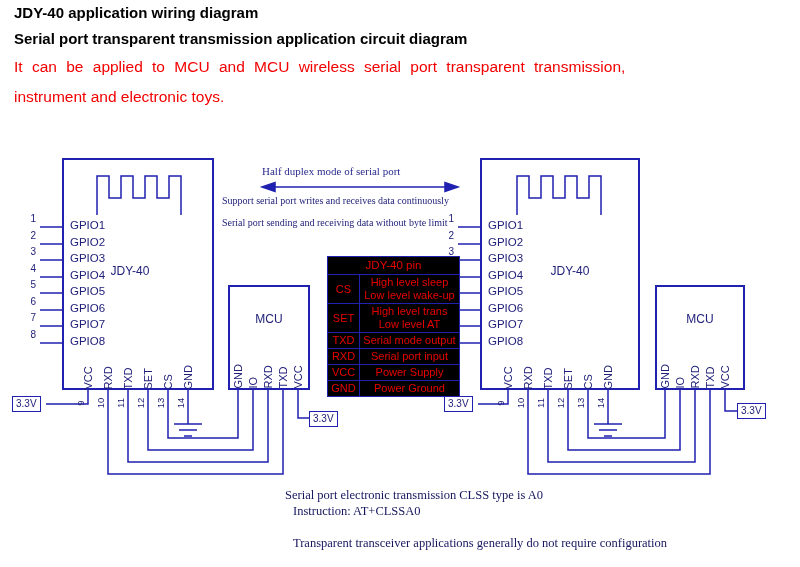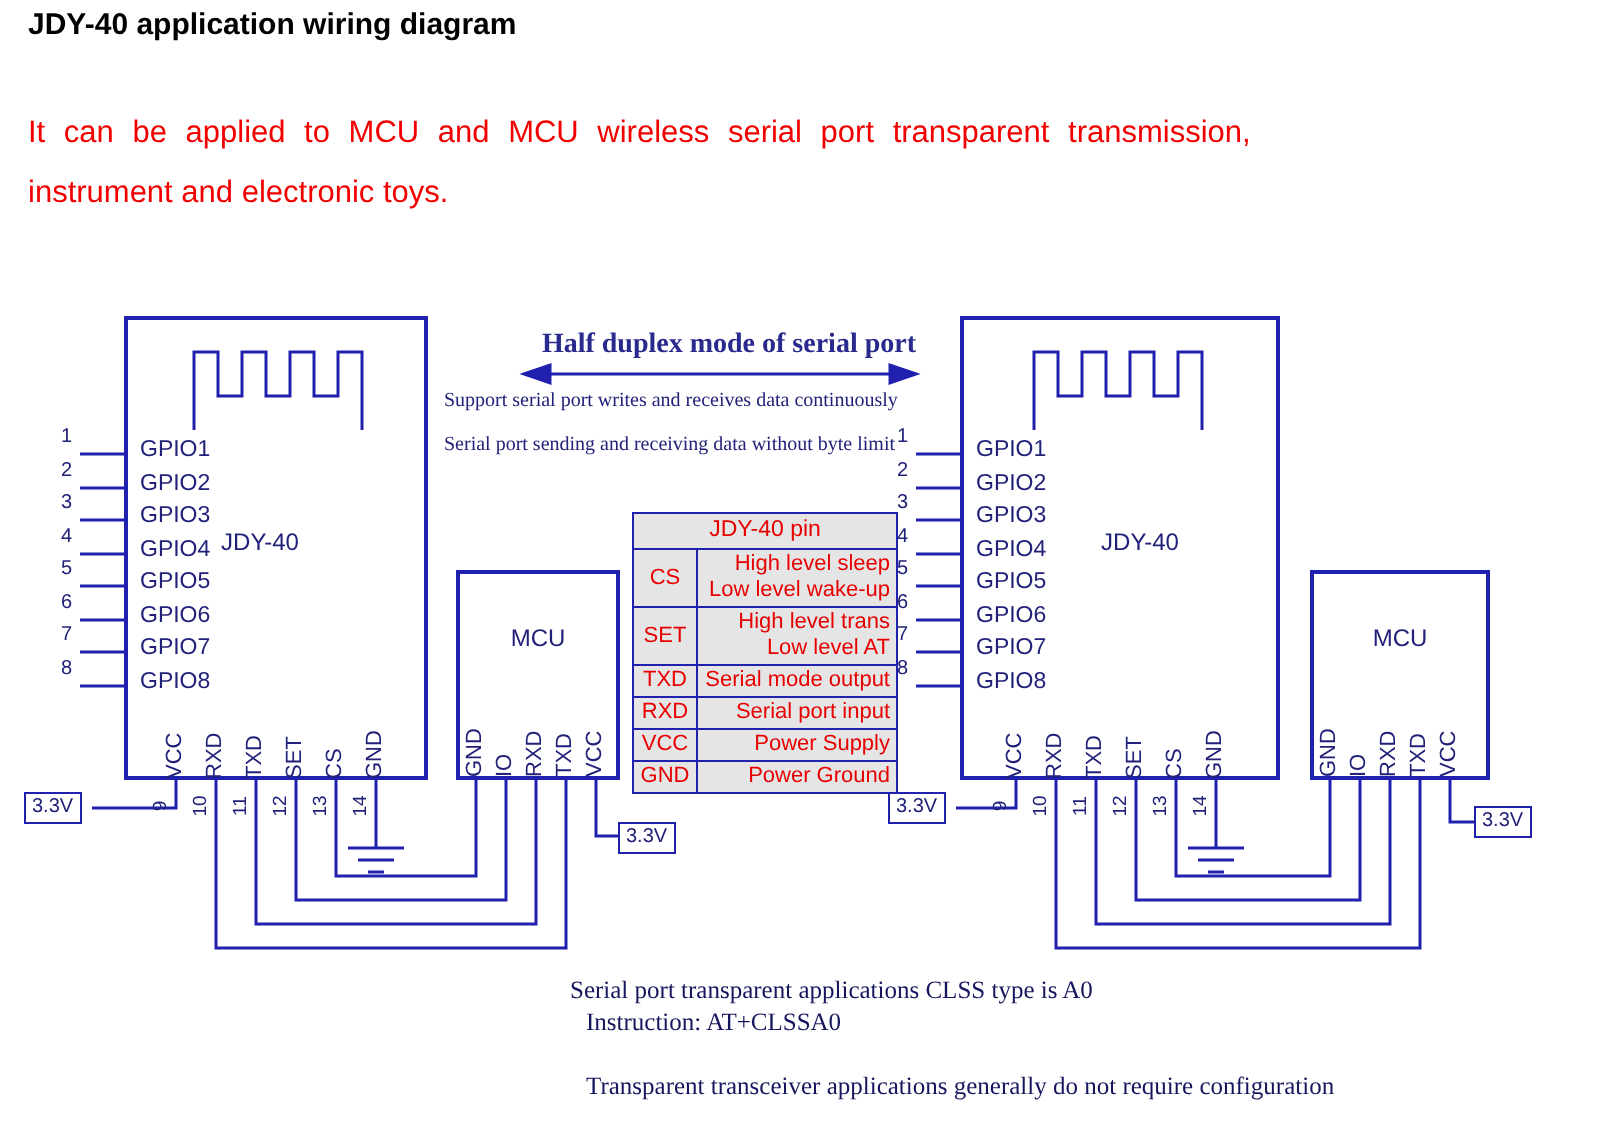--- a/index.html
+++ b/index.html
@@ -3,51 +3,52 @@
 <meta charset="utf-8">
 <style>
   *{margin:0;padding:0;box-sizing:border-box}
   body{font-family:"Liberation Sans",sans-serif;background:#fff}
   #root{position:relative;width:800px;height:567px;background:#fff;overflow:hidden}
   svg.layer{position:absolute;left:0;top:0;pointer-events:none}
   .hdr{position:absolute;font-size:15px;font-weight:bold;color:#000}
   .red-line{position:absolute;font-size:15.5px;color:#f20000}
   .dgm-title{position:absolute;left:145px;top:129px;width:445px;text-align:center;
     font-family:"Liberation Serif",serif;font-weight:bold;font-size:18px;color:#18188e}
-  .half-duplex{position:absolute;left:262px;top:165px;width:196px;text-align:right;
-    font-family:"Liberation Serif",serif;font-weight:bold;font-size:14px;color:#2a2a8e}
+  .half-duplex{position:absolute;left:262px;top:165px;width:196px;text-align:left;
+    font-family:"Liberation Serif",serif;font-weight:normal;font-size:11px;color:#2a2a8e}
   .note{position:absolute;font-family:"Liberation Serif",serif;font-size:10px;color:#22227a}
   .module-box{position:absolute;border:2px solid #2121b0;background:#fff}
   .mod-label{position:absolute;font-size:12px;color:#21217a;text-align:center}
   .gpio-label{position:absolute;font-size:11.5px;color:#21217a}
   .gpio-num{position:absolute;font-size:10px;color:#21217a;width:12px;text-align:right}
   .vtext{position:absolute;width:44px;height:13px;line-height:13px;font-size:11px;color:#21217a;
     text-align:left;transform:rotate(-90deg)}
   .vnum{position:absolute;width:18px;height:10px;line-height:10px;font-size:9.5px;color:#21217a;
     text-align:center;transform:rotate(-90deg)}
   .v33{position:absolute;font-size:10px;color:#21217a;border:1px solid #2121b0;
     padding:0 3px;line-height:14px;background:#fff}
-  #pin-table{position:absolute;left:316px;top:256px;border-collapse:collapse;background:#e5e5e5}
+  #pin-table{position:absolute;left:327px;top:256px;border-collapse:collapse;background:#000000}
   #pin-table th,#pin-table td{border:1px solid #2121b0;color:#e80000;font-size:11px;
-    line-height:13px;padding:1px 3px;font-weight:normal;text-align:right}
+    line-height:13px;padding:1px 3px;font-weight:normal;text-align:center}
   #pin-table th{text-align:center;font-size:11.5px;line-height:15px}
   #pin-table .pin-name{width:32px;text-align:center}
   #pin-table .pin-desc{width:100px}
   .fnote{position:absolute;font-family:"Liberation Serif",serif;font-size:12.5px;color:#16165e}
   #watermark{position:absolute;left:688px;top:514px;width:112px;height:53px}
   .brand{position:absolute;left:0;top:22px;font-size:24px;font-weight:bold;font-style:italic;
     color:#1c63c8;letter-spacing:1px;text-shadow:0 0 2px #fff,0 0 2px #fff}
   .brand .suffix{font-size:11px;font-style:italic}
 </style>
 </head>
 <body>
 
 <div id="root">
 
   <div class="hdr" style="left:14px;top:4px">JDY-40 application wiring diagram</div>
+  <div class="hdr" style="left:14px;top:30px">Serial port transparent transmission application circuit diagram</div>
   <div class="red-line" style="left:14px;top:58px;word-spacing:5px">It can be applied to MCU and MCU wireless serial port transparent transmission,</div>
   <div class="red-line" style="left:14px;top:88px">instrument and electronic toys.</div>
 
   <div class="half-duplex">Half duplex mode of serial port</div>
   <div class="note" style="left:222px;top:217px">Serial port sending and receiving data without byte limit</div>
   <div class="note" style="left:222px;top:195px">Support serial port writes and receives data continuously</div>
 
   <div class="module-box" style="left:62px;top:158px;width:152px;height:232px"></div>
   <div class="module-box" style="left:480px;top:158px;width:160px;height:232px"></div>
   <div class="module-box" style="left:228px;top:285px;width:82px;height:105px"></div>
@@ -234,18 +235,18 @@
       <td class="pin-name">VCC</td>
       <td class="pin-desc">Power Supply</td>
     </tr>
     <tr>
       <td class="pin-name">GND</td>
       <td class="pin-desc">Power Ground</td>
     </tr>
   </tbody>
     </table>
 
-  <div class="fnote" style="left:285px;top:488px">Serial port transparent applications CLSS type is A0</div>
+  <div class="fnote" style="left:285px;top:488px">Serial port electronic transmission CLSS type is A0</div>
   <div class="fnote" style="left:293px;top:504px">Instruction: AT+CLSSA0</div>
   <div class="fnote" style="left:293px;top:536px">Transparent transceiver applications generally do not require configuration</div>
 
 
 </div>
 
 </body></html>

